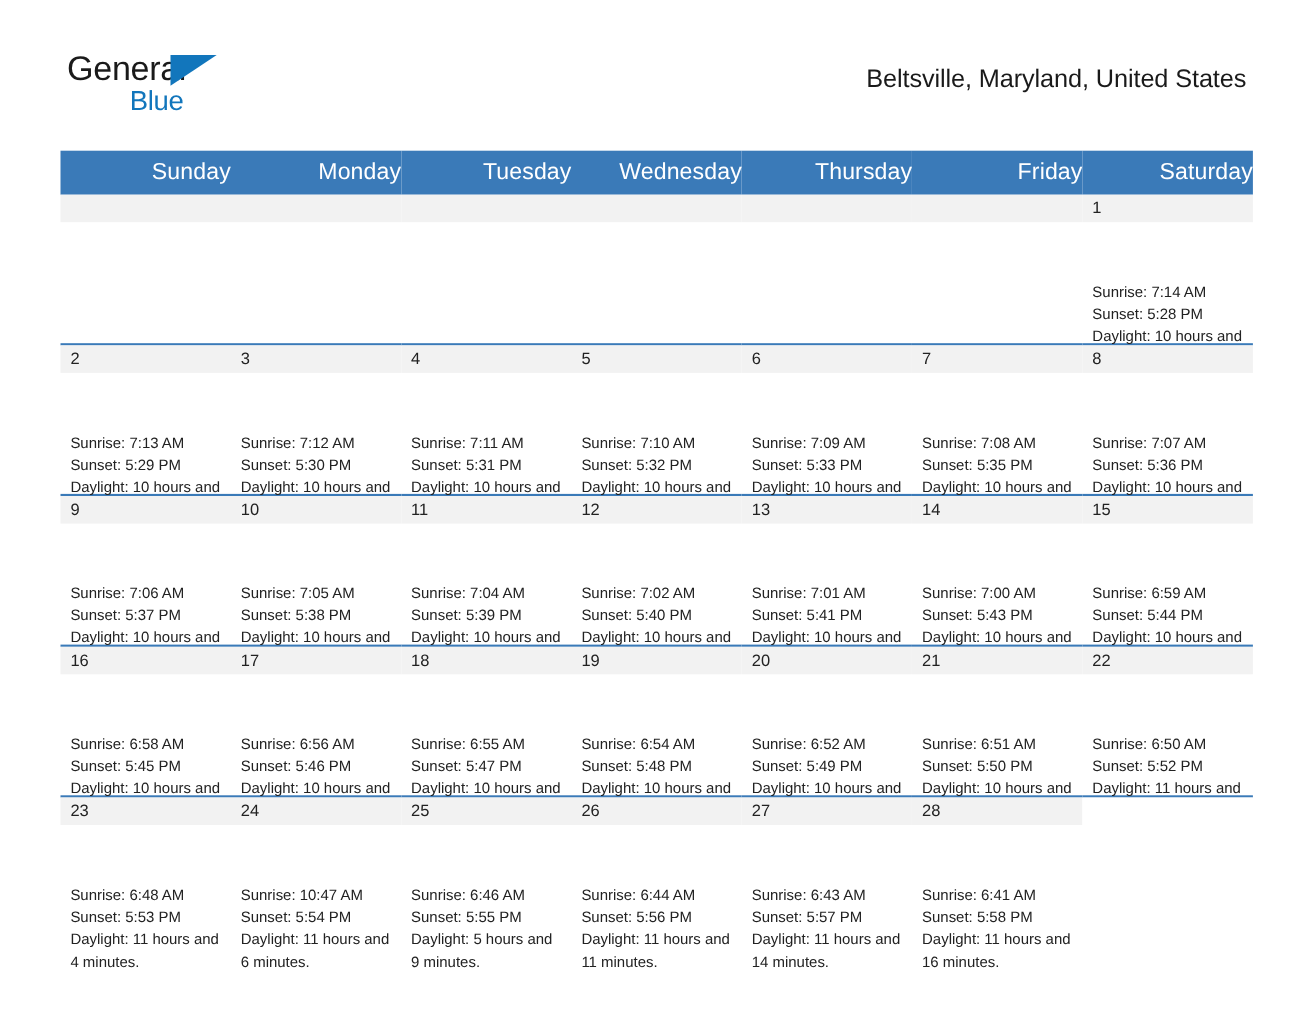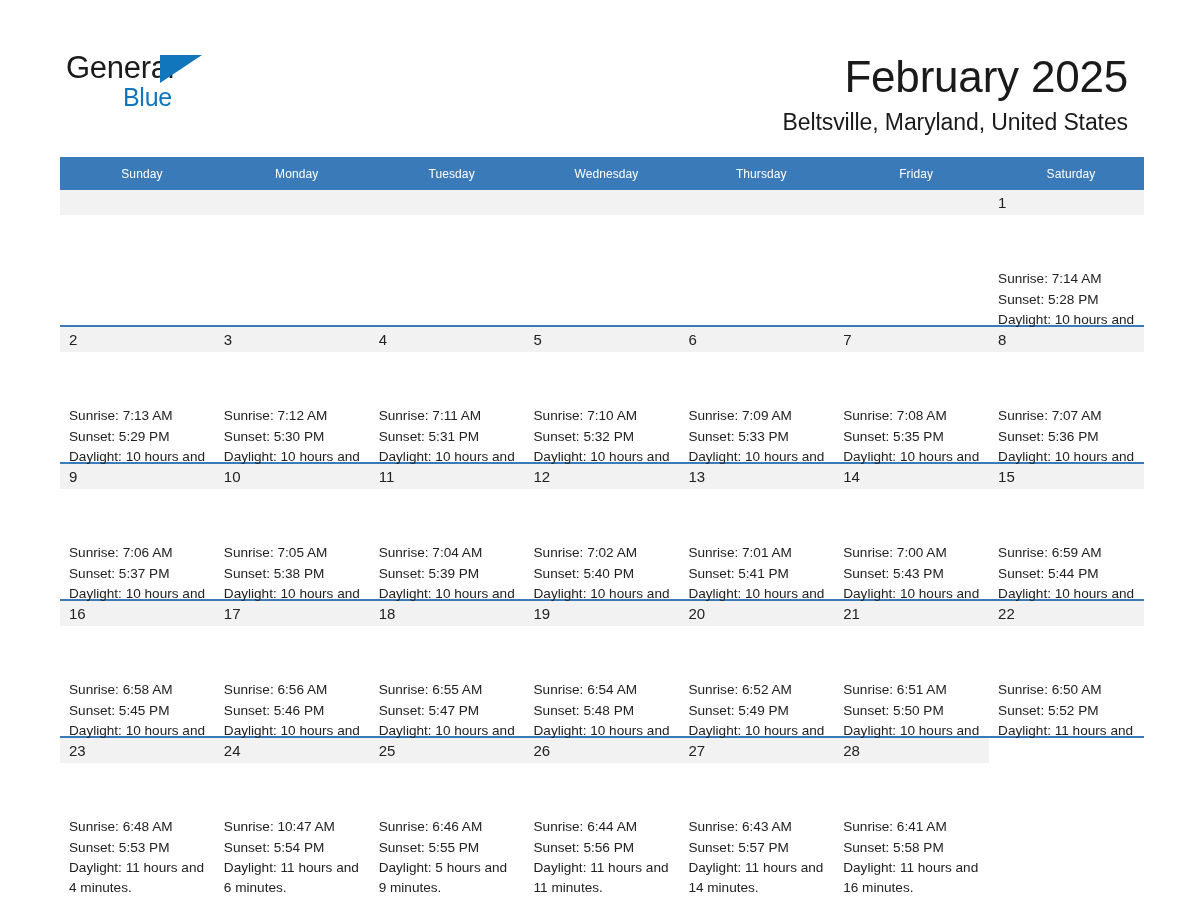--- a/index.html
+++ b/index.html
@@ -13,21 +13,21 @@
     height: 918px;
     font-family: "Liberation Sans", sans-serif;
     color: #222222;
     overflow: hidden;
   }
   .page {
     position: relative;
     width: 1188px;
     height: 918px;
     box-sizing: border-box;
-    padding: 8px;
+    padding: 3px;
   }
 
   
   .header {
     display: flex;
     align-items: flex-start;
     justify-content: space-between;
     padding: 44px 52px 0 58px;
     box-sizing: border-box;
   }
@@ -96,23 +96,23 @@
   table.cal {
     border-collapse: collapse;
     table-layout: fixed;
     width: 1084px;
   }
   table.cal col { width: 154.85px; }
 
   thead th {
     background: #3a7ab8;
     color: #ffffff;
-    font-size: 12px;
+    font-size: 21px;
     font-weight: normal;
-    text-align: center;
+    text-align: right;
     padding: 8px 0 8px 9px;
     height: 17px;
     letter-spacing: 0.1px;
   }
 
   tbody tr.week > td {
     vertical-align: top;
     border-top: 2px solid #3a7ab8;
     padding: 0;
     height: 135px;
@@ -163,21 +163,20 @@
 
   <div class="header">
 
     <div class="logo">
       <span class="logo-general">General</span>
       <span class="logo-triangle"></span>
       <span class="logo-blue">Blue</span>
     </div>
 
     <div class="titles">
-      <h1 class="month-title">February 2025</h1>
       <h2 class="location-title">Beltsville, Maryland, United States</h2>
     </div>
 
   </div>
 
   <div class="calendar">
     <table class="cal">
       <colgroup>
         <col>
           <col>

